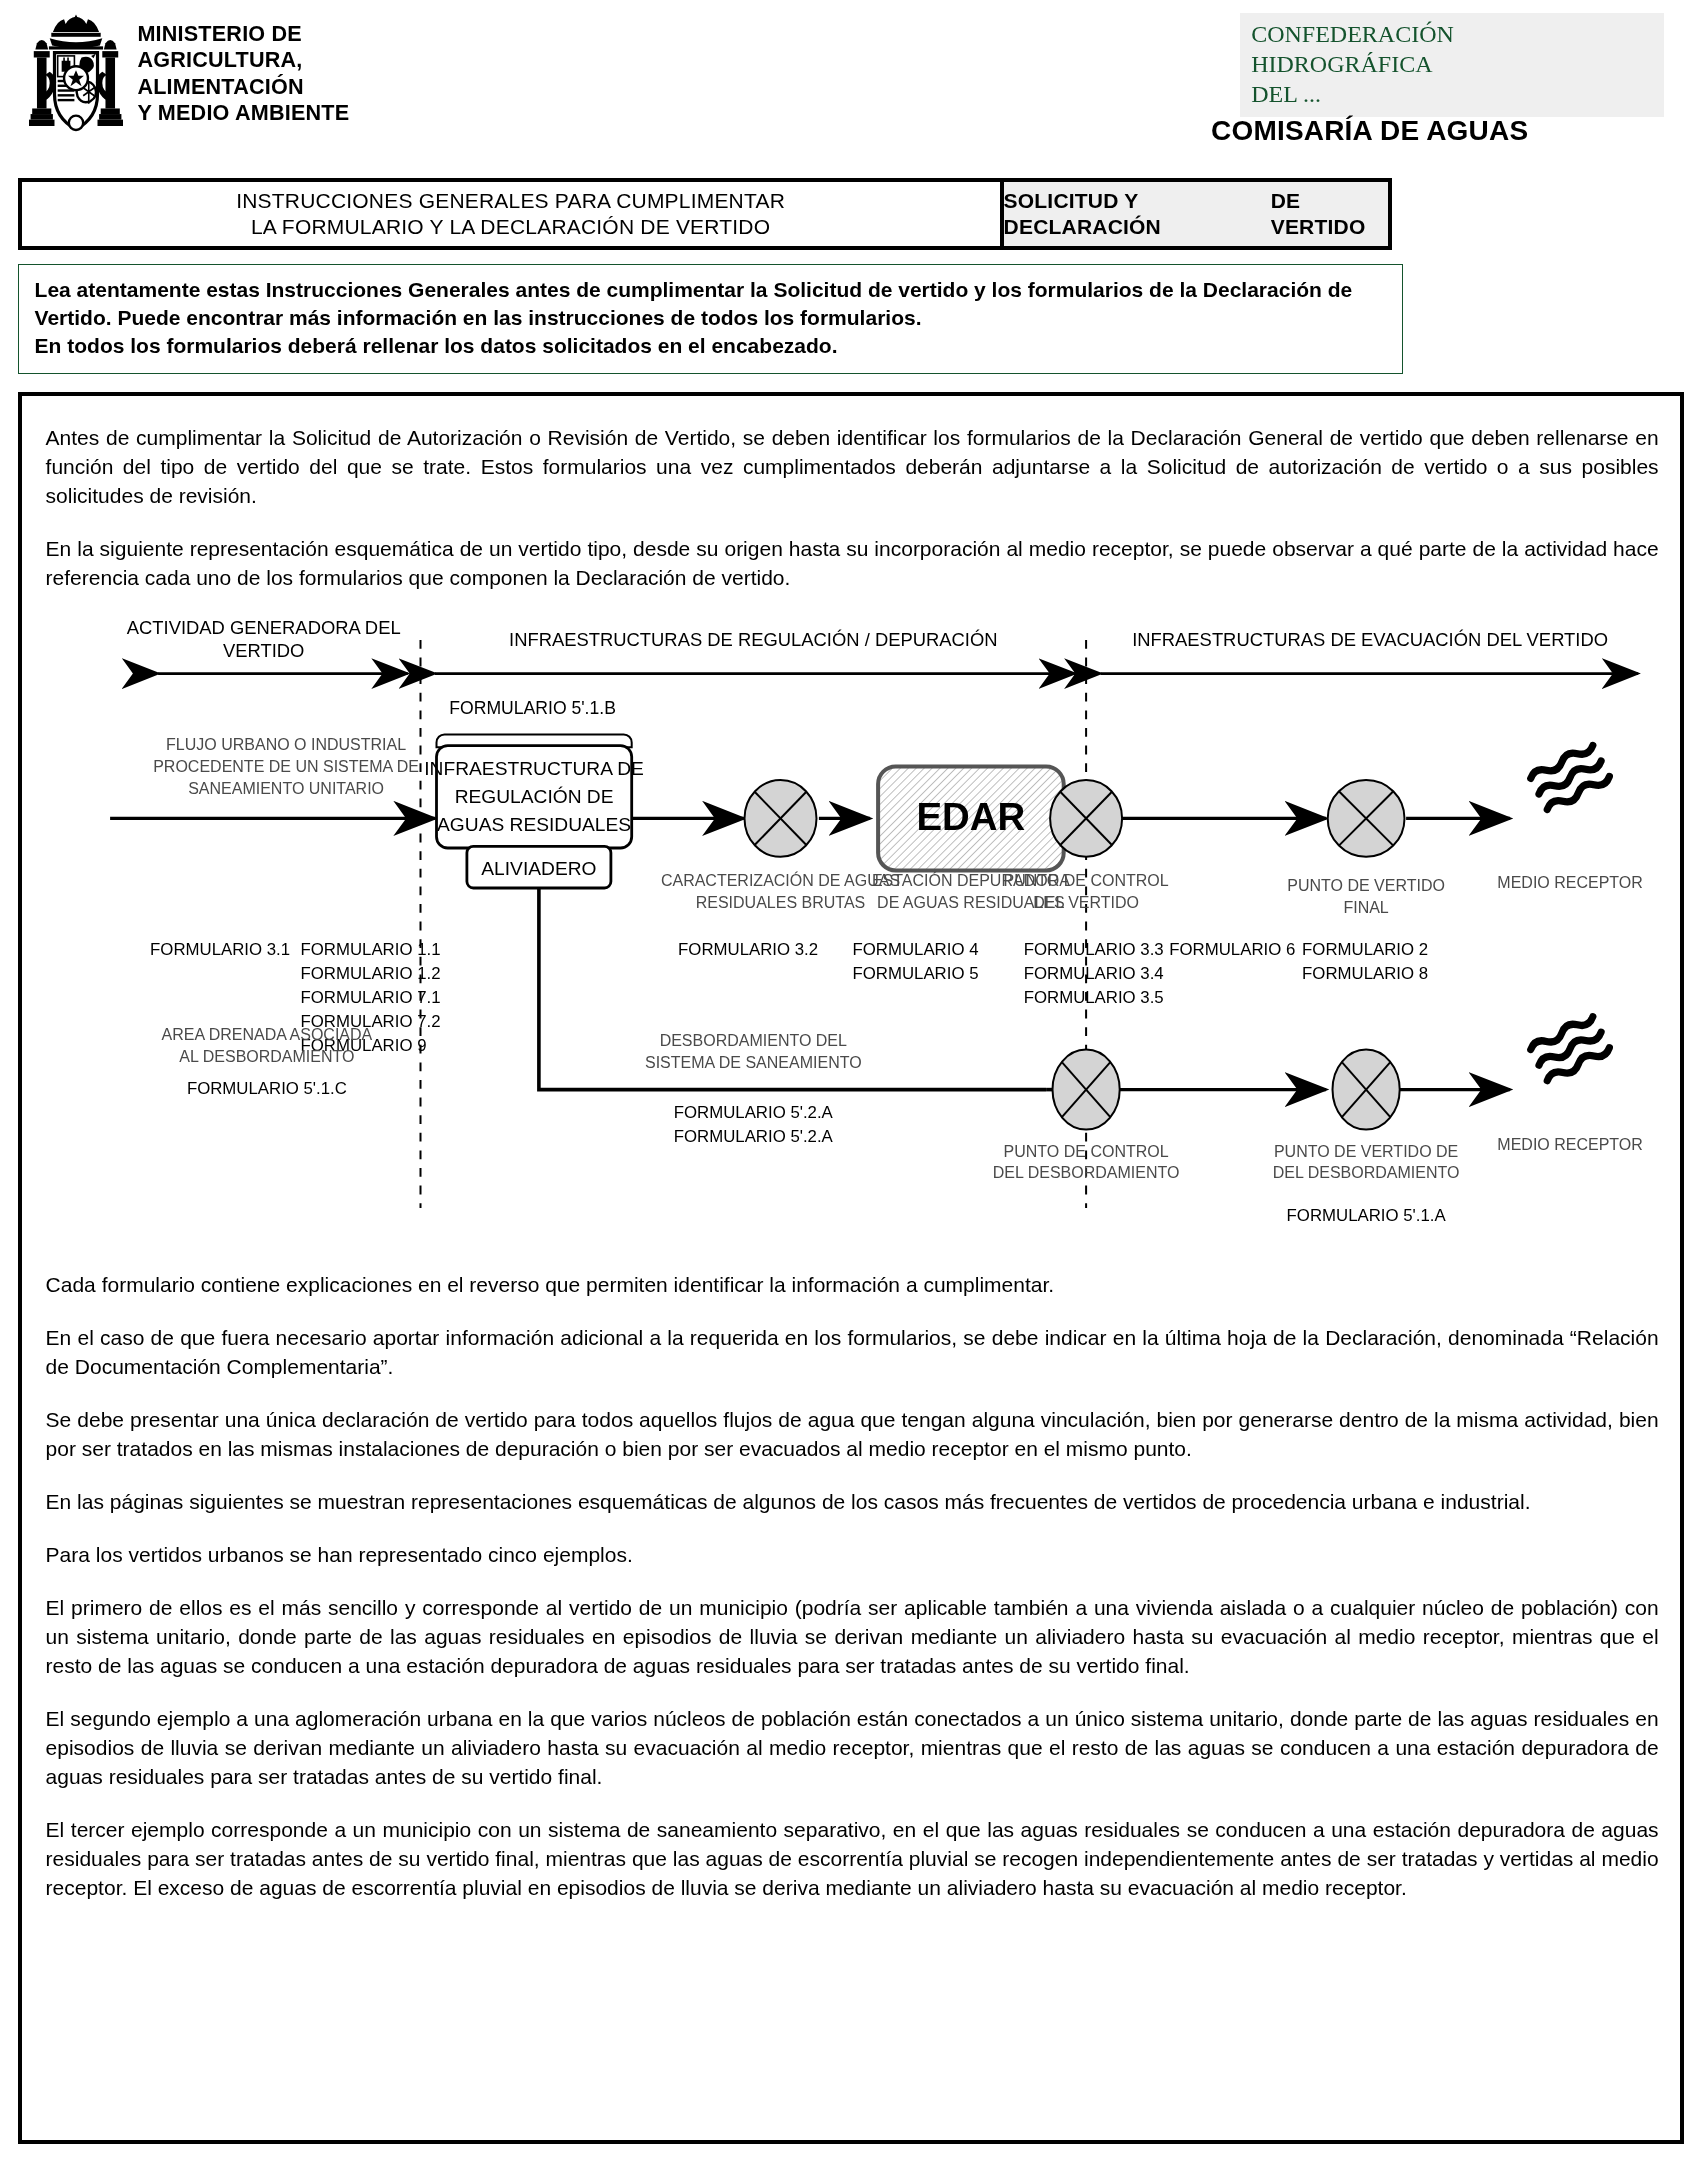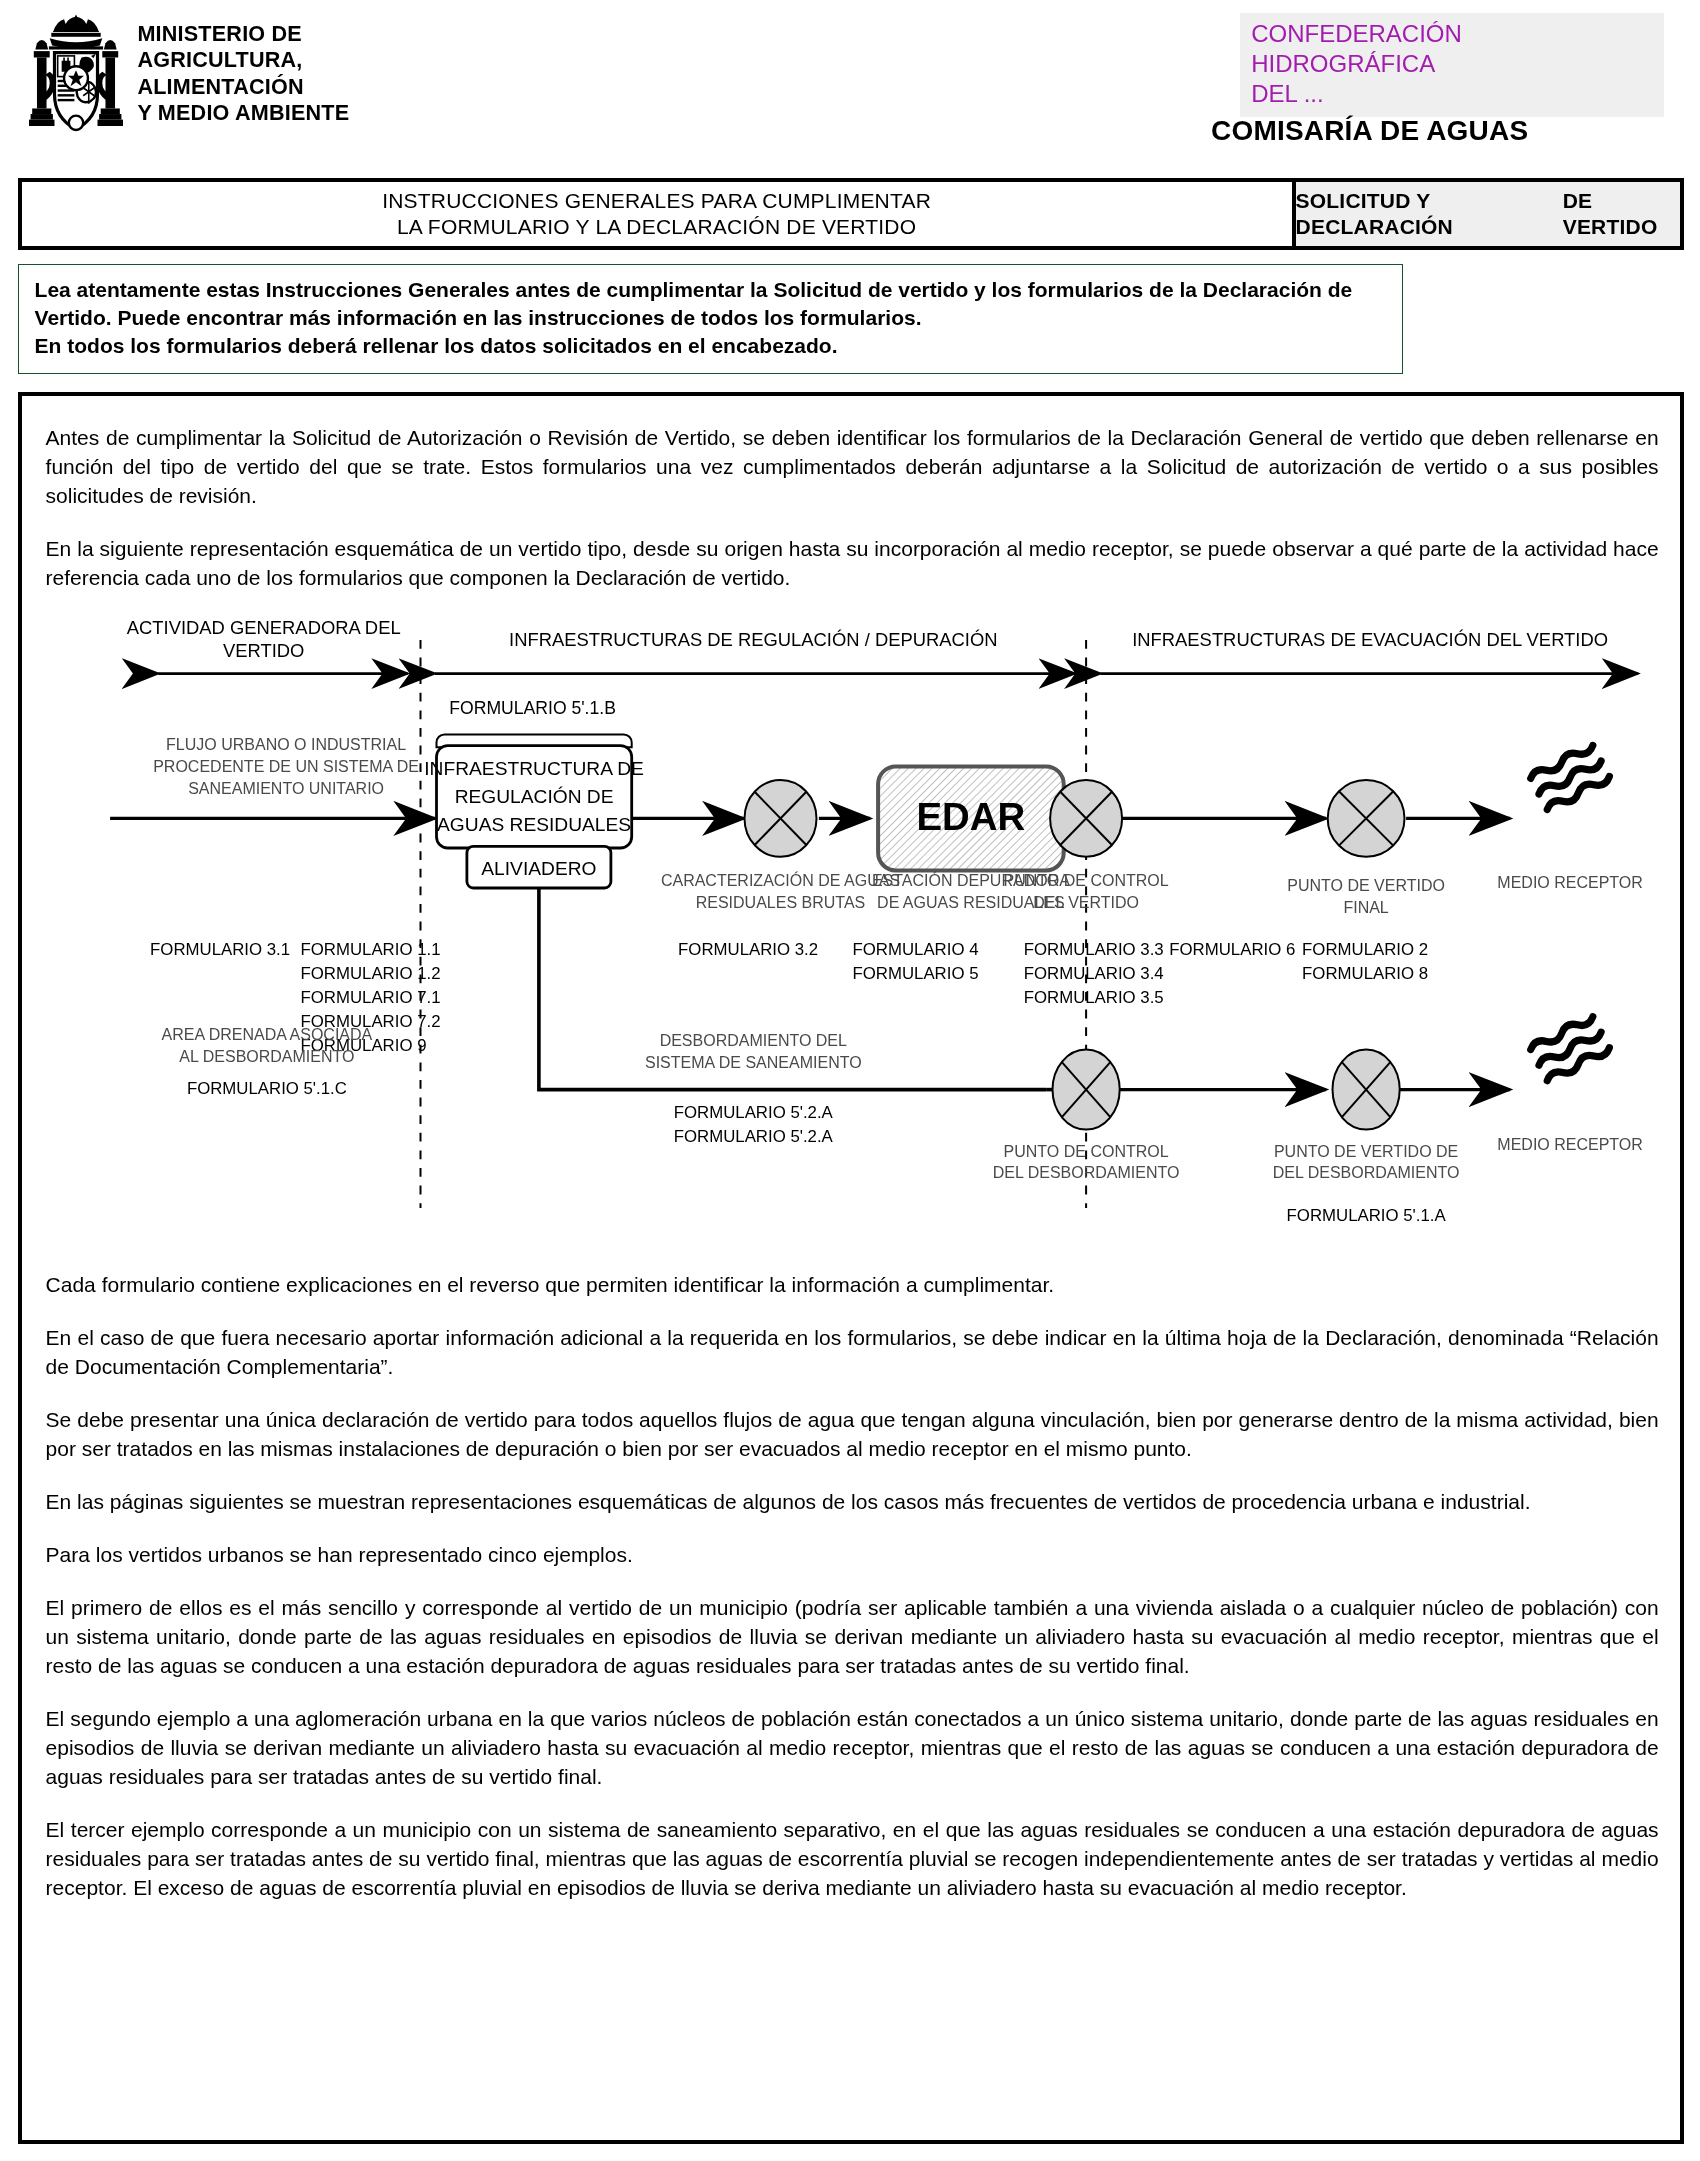--- a/index.html
+++ b/index.html
@@ -12,25 +12,25 @@
   .page{position:relative;width:1701px;height:2161px;box-sizing:border-box;padding:8px;}
 
   
   .masthead{position:absolute;left:0;top:0;width:1701px;height:160px;}
   .logo-block{position:absolute;left:29px;top:11.2px;display:flex;align-items:flex-start;gap:14.4px;}
   .coat{width:94px;height:136px;}
   .ministry{font-size:21.6px;line-height:26.4px;font-weight:bold;letter-spacing:0.2px;padding-top:9.6px;}
   .ministry div{white-space:nowrap;}
 
   .chbox{position:absolute;left:1240px;top:12.8px;width:424px;background:#efefef;padding:6.4px 9.6px 8px 11.2px;box-sizing:border-box;}
-  .chbox div{font-size:24px;line-height:30px;color:#a21caf;white-space:nowrap;}
+  .chbox div{font-size:24px;line-height:30px;color:#14532d;white-space:nowrap;font-family:Liberation Serif, serif;}
   .comisaria{position:absolute;left:1211px;top:115px;font-size:28px;font-weight:bold;letter-spacing:0.2px;white-space:nowrap;}
 
   
-  .titlebar{position:absolute;left:17.6px;top:178px;width:1666px;height:72px;border:4px solid #000;box-sizing:border-box;display:flex;}
+  .titlebar{position:absolute;left:17.6px;top:178px;width:1374px;height:72px;border:4px solid #000;box-sizing:border-box;display:flex;}
   .titlebar .left{flex:1;display:flex;flex-direction:column;align-items:center;justify-content:center;}
   .titlebar .left span{font-size:21px;line-height:26.4px;letter-spacing:0.2px;}
   .titlebar .right{width:384px;background:#efefef;border-left:4px solid #000;display:flex;flex-direction:row;align-items:center;justify-content:center;}
   .titlebar .right span{font-size:21px;line-height:26.4px;font-weight:bold;letter-spacing:0.2px;}
 
   
   .notice{position:absolute;left:17.6px;top:264px;width:1385px;border:1px solid #14532d;box-sizing:border-box;padding:11.2px 14.4px 12.8px 16px;}
   .notice p{margin:0;font-size:21px;line-height:28px;font-weight:bold;}
 
   

